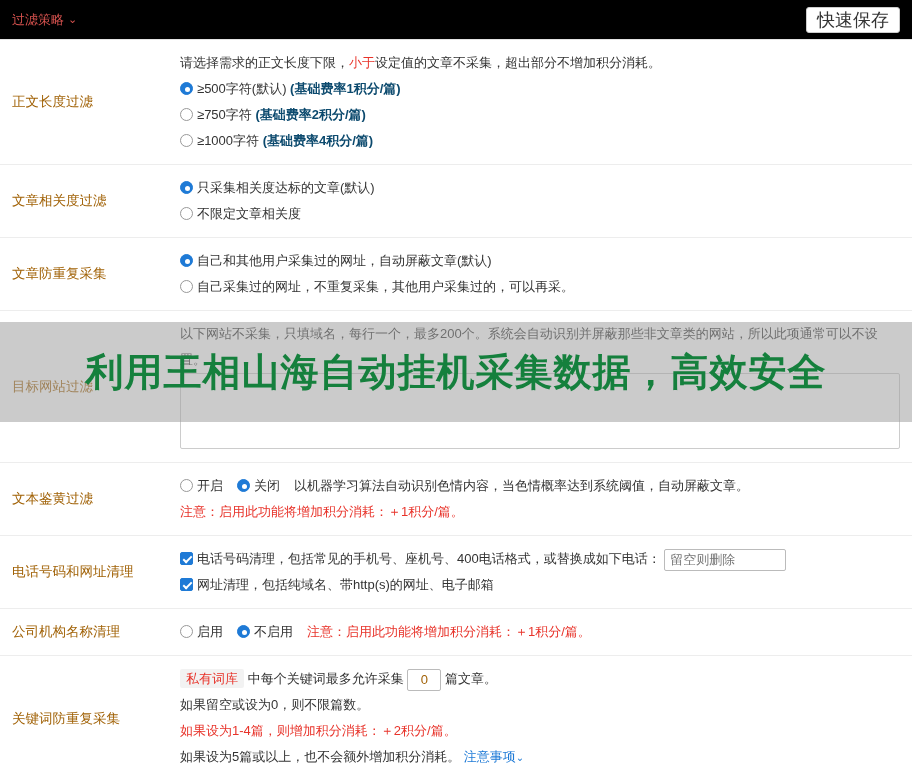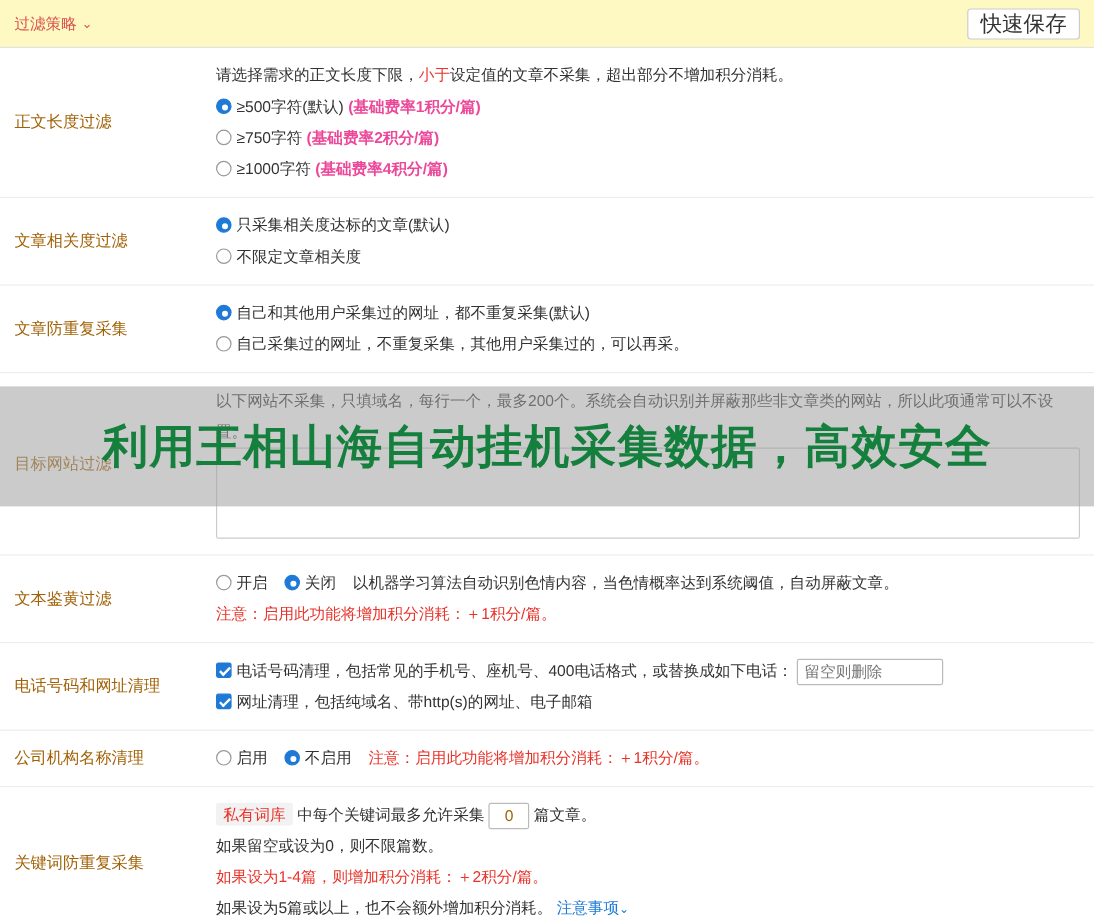--- a/index.html
+++ b/index.html
@@ -10,21 +10,21 @@
     font-family: "Liberation Sans", sans-serif;
     font-size: 13px;
     color: #333;
     overflow: hidden;
   }
   .page { position: relative; width: 912px; height: 768px; }
 
   
   .header {
     height: 40px;
-    background: #fef9c3;
+    background: #000000;
     border-bottom: 1px solid #e3e3e3;
     display: flex;
     align-items: center;
     padding: 0 12px;
     position: relative;
   }
   .header-title {
     color: #d9534f;
     font-size: 13px;
     font-weight: normal;
@@ -66,21 +66,21 @@
   }
   .row-body {
     flex: 1;
     padding: 10px 12px 10px 0;
   }
 
   .line { line-height: 26px; white-space: nowrap; }
   .line-wrap { line-height: 26px; }
 
   .red { color: #e8332a; }
-  .red-b { color: #ec4899; font-weight: bold; }
+  .red-b { color: #0c4a6e; font-weight: bold; }
 
   
   .ctl {
     display: inline-block;
     vertical-align: -2px;
     margin-right: 4px;
     cursor: pointer;
   }
   .radio {
     width: 13px; height: 13px;
@@ -221,21 +221,21 @@
       <div class="line">
         <span class="ctl radio"></span><span>不限定文章相关度</span>
       </div>
     </div>
   </div>
 
   <div class="row">
     <div class="row-label">文章防重复采集</div>
     <div class="row-body">
       <div class="line">
-        <span class="ctl radio checked"></span><span>自己和其他用户采集过的网址，都不重复采集(默认)</span>
+        <span class="ctl radio checked"></span><span>自己和其他用户采集过的网址，自动屏蔽文章(默认)</span>
       </div>
       <div class="line">
         <span class="ctl radio"></span><span>自己采集过的网址，不重复采集，其他用户采集过的，可以再采。</span>
       </div>
     </div>
   </div>
 
   <div class="row">
     <div class="row-label">目标网站过滤</div>
     <div class="row-body">

